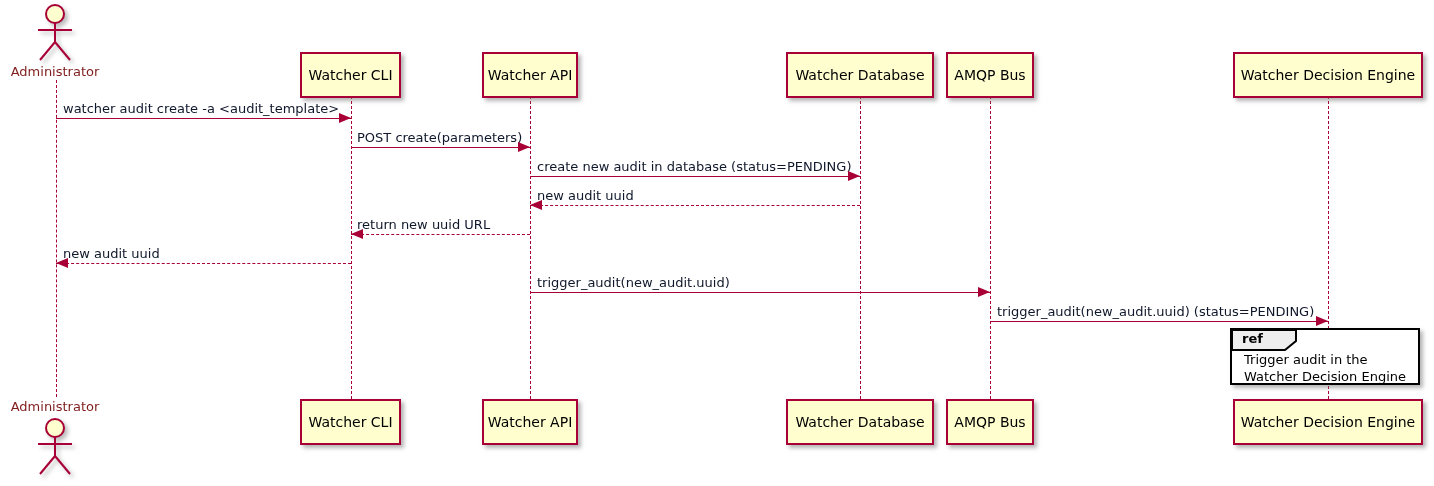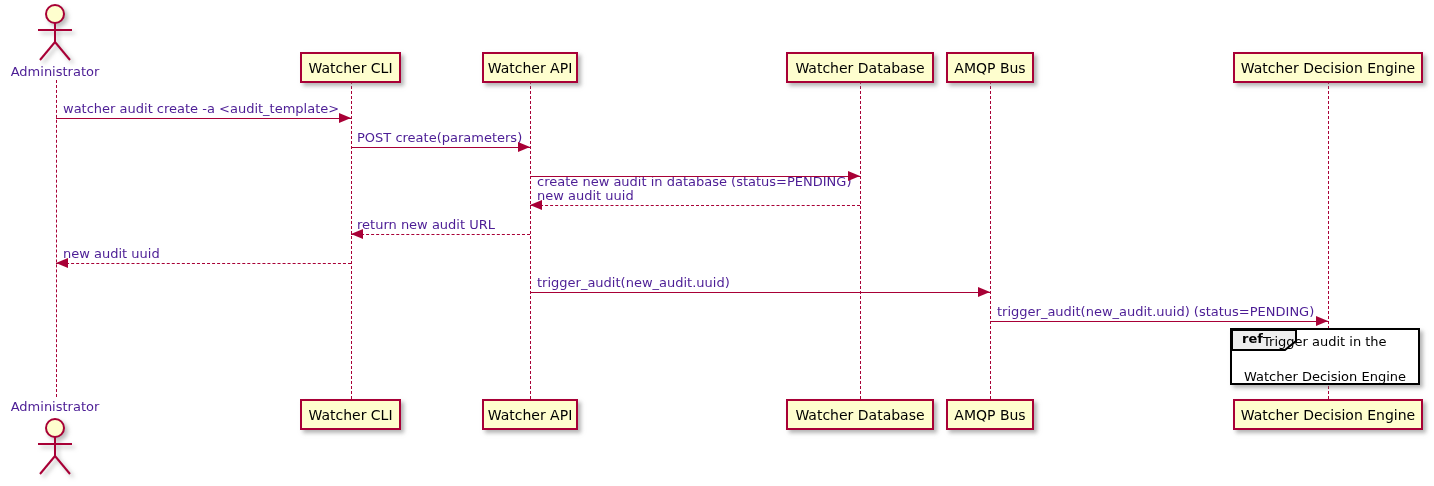--- a/index.html
+++ b/index.html
@@ -6,40 +6,40 @@
   body { background: #ffffff; font-family: "DejaVu Sans", "Liberation Sans", sans-serif; }
   .diagram {
     position: relative;
     width: 1434px;
     height: 486px;
     background: #ffffff;
     overflow: hidden;
   }
   .participant {
     position: absolute;
-    height: 31px;
+    height: 46px;
     background: #FEFECE;
     border: 2px solid #A80036;
     box-shadow: 3px 3px 4px rgba(120,120,120,0.55);
     display: flex;
     align-items: center;
     justify-content: center;
     font-size: 14px;
     color: #000;
     white-space: nowrap;
   }
   .lifeline {
     position: absolute;
     width: 0;
     border-left: 1px dashed #A80036;
   }
   .msg-label {
     position: absolute;
     font-size: 13px;
-    color: #4c1d95;
+    color: #0f172a;
     white-space: nowrap;
   }
   .msg-line {
     position: absolute;
     height: 0;
     border-top: 1px solid #A80036;
   }
   .msg-line.dashed { border-top-style: dashed; }
   .arrowhead {
     position: absolute;
@@ -47,21 +47,21 @@
     height: 0;
     border-top: 5px solid transparent;
     border-bottom: 5px solid transparent;
   }
   .arrowhead.right { border-left: 12px solid #A80036; }
   .arrowhead.left  { border-right: 12px solid #A80036; }
   .actor-label {
     position: absolute;
     transform: translateX(-50%);
     font-size: 13px;
-    color: #4c1d95;
+    color: #7f1d1d;
     white-space: nowrap;
   }
   .actor-figure {
     position: absolute;
     filter: drop-shadow(3px 3px 2px rgba(120,120,120,0.5));
   }
   .ref-box {
     position: absolute;
     left: 1230px;
     top: 328px;
@@ -80,21 +80,21 @@
     font-weight: bold;
     color: #000;
   }
   .ref-text {
     position: absolute;
     left: 12px;
     font-size: 13px;
     color: #000;
     white-space: nowrap;
   }
-  .ref-text.line1 { top: 4px; margin-left: 19px; }
+  .ref-text.line1 { top: 22px; }
   .ref-text.line2 { top: 39px; }
 </style>
 </head>
 <body>
 
 <div class="diagram">
 
   <div class="lifeline" style="left:56px; top:80px; height:317px;"></div>
   <div class="lifeline" style="left:351px; top:81px; height:318px;"></div>
   <div class="lifeline" style="left:530px; top:81px; height:318px;"></div>
@@ -123,33 +123,33 @@
     <div class="arrowhead right" style="left:339px; top:113px;"></div>
   </div>
 
   <div>
     <div class="msg-label" style="left:357px; top:130px;">POST create(parameters)</div>
     <div class="msg-line" style="left:351px; top:147px; width:179px;"></div>
     <div class="arrowhead right" style="left:518px; top:142px;"></div>
   </div>
 
   <div>
-    <div class="msg-label" style="left:537px; top:174px;">create new audit in database (status=PENDING)</div>
+    <div class="msg-label" style="left:537px; top:159px;">create new audit in database (status=PENDING)</div>
     <div class="msg-line" style="left:530px; top:176px; width:330px;"></div>
     <div class="arrowhead right" style="left:848px; top:171px;"></div>
   </div>
 
   <div>
     <div class="msg-label" style="left:537px; top:188px;">new audit uuid</div>
     <div class="msg-line dashed" style="left:530px; top:205px; width:330px;"></div>
     <div class="arrowhead left" style="left:530px; top:200px;"></div>
   </div>
 
   <div>
-    <div class="msg-label" style="left:357px; top:217px;">return new audit URL</div>
+    <div class="msg-label" style="left:357px; top:217px;">return new uuid URL</div>
     <div class="msg-line dashed" style="left:351px; top:234px; width:179px;"></div>
     <div class="arrowhead left" style="left:351px; top:229px;"></div>
   </div>
 
   <div>
     <div class="msg-label" style="left:63px; top:246px;">new audit uuid</div>
     <div class="msg-line dashed" style="left:56px; top:263px; width:295px;"></div>
     <div class="arrowhead left" style="left:56px; top:258px;"></div>
   </div>
 

